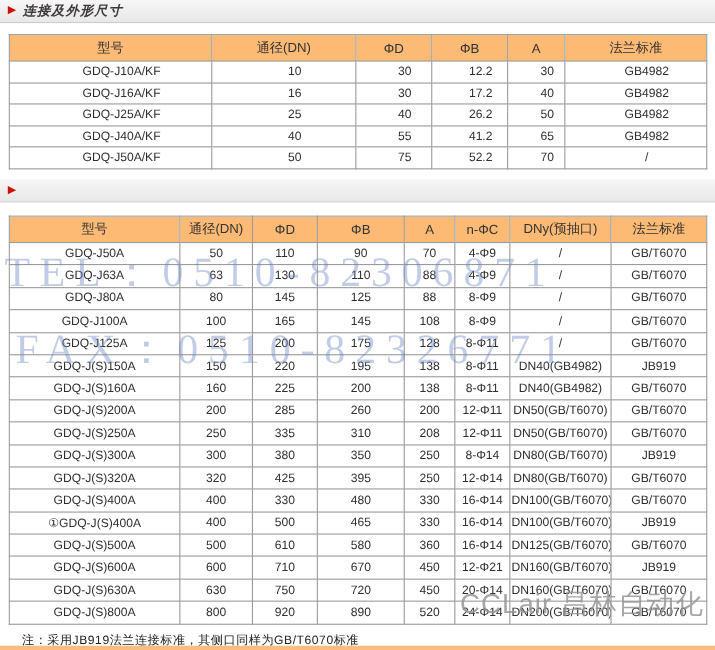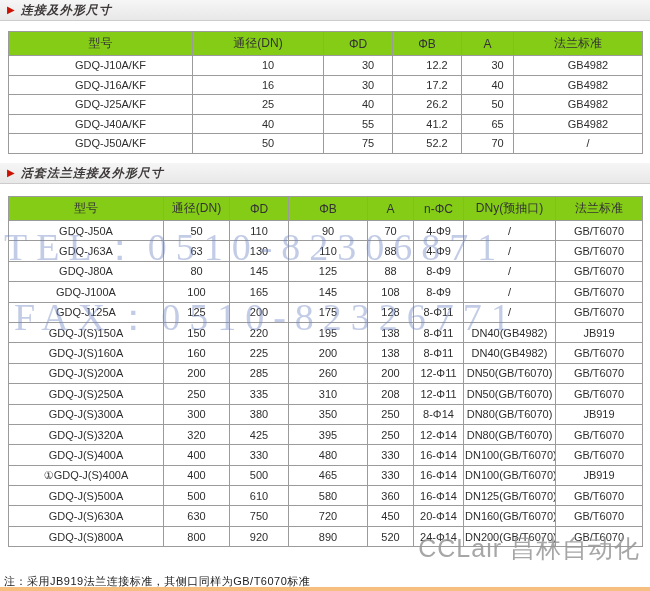--- a/index.html
+++ b/index.html
@@ -19,34 +19,34 @@
   .section-title { font-size:12px; font-weight:bold; color:#3f3a3a; letter-spacing:1px;font-style:italic; }
 
   table.spec {
     position:absolute; left:8px; width:634px;
     border-collapse:collapse; table-layout:fixed;
     border:1px solid #8a8a8a;
   }
   table.t1 { top:31px; }
   table.t2 { top:196px; }
   table.spec th {
-    background:#84cc16; border:1px solid #9b9b9b;
+    background:#fdba74; border:1px solid #9b9b9b;
     font-size:12px; font-weight:normal; color:#333333;
     height:23px; text-align:center; padding:0 2px; overflow:hidden;
   }
   table.spec td {
     border:1px solid #9b9b9b; background:#ffffff;
     font-size:11px; color:#2e2e2e; text-align:center;
     padding:0 1px; overflow:hidden; white-space:nowrap;
   }
   table.t1 td { height:18.5px;padding-left:21px; }
   table.t2 td { height:19.4px; }
 
   .note {
-    position:absolute; left:4px; top:574px;
+    position:absolute; left:20px; top:574px;
     font-size:11px; color:#222222; letter-spacing:0.5px;
   }
   .wm {
     position:absolute; left:4px; white-space:nowrap; pointer-events:none;
     font-family:"Liberation Serif", serif;
     font-size:38px; letter-spacing:9px;
     color:rgba(112,134,196,0.42); z-index:5;
   }
   .wm-tel { top:222px; }
   .wm-fax { top:292px;margin-left:10px; }
@@ -127,21 +127,20 @@
           <td>75</td>
           <td>52.2</td>
           <td>70</td>
           <td>/</td>
         </tr>
       </tbody>
     </table>
 
   <div class="section-bar bar2">
     <span class="arrow">▶</span>
-    <span class="section-title">活套法兰连接及外形尺寸</span>
   </div>
 
   <table class="spec t2">
     <colgroup>
       <col style="width:155px">
         <col style="width:66px">
         <col style="width:59px">
       <col style="width:79px">
         <col style="width:46px">
         <col style="width:50px">
@@ -295,20 +294,30 @@
           <td>GDQ-J(S)500A</td>
           <td>500</td>
           <td>610</td>
           <td>580</td>
           <td>360</td>
           <td>16-Φ14</td>
           <td>DN125(GB/T6070)</td>
           <td>GB/T6070</td>
         </tr>
         <tr>
+          <td>GDQ-J(S)600A</td>
+          <td>600</td>
+          <td>710</td>
+          <td>670</td>
+          <td>450</td>
+          <td>12-Φ21</td>
+          <td>DN160(GB/T6070)</td>
+          <td>JB919</td>
+        </tr>
+        <tr>
           <td>GDQ-J(S)630A</td>
           <td>630</td>
           <td>750</td>
           <td>720</td>
           <td>450</td>
           <td>20-Φ14</td>
           <td>DN160(GB/T6070)</td>
           <td>GB/T6070</td>
         </tr>
         <tr>

